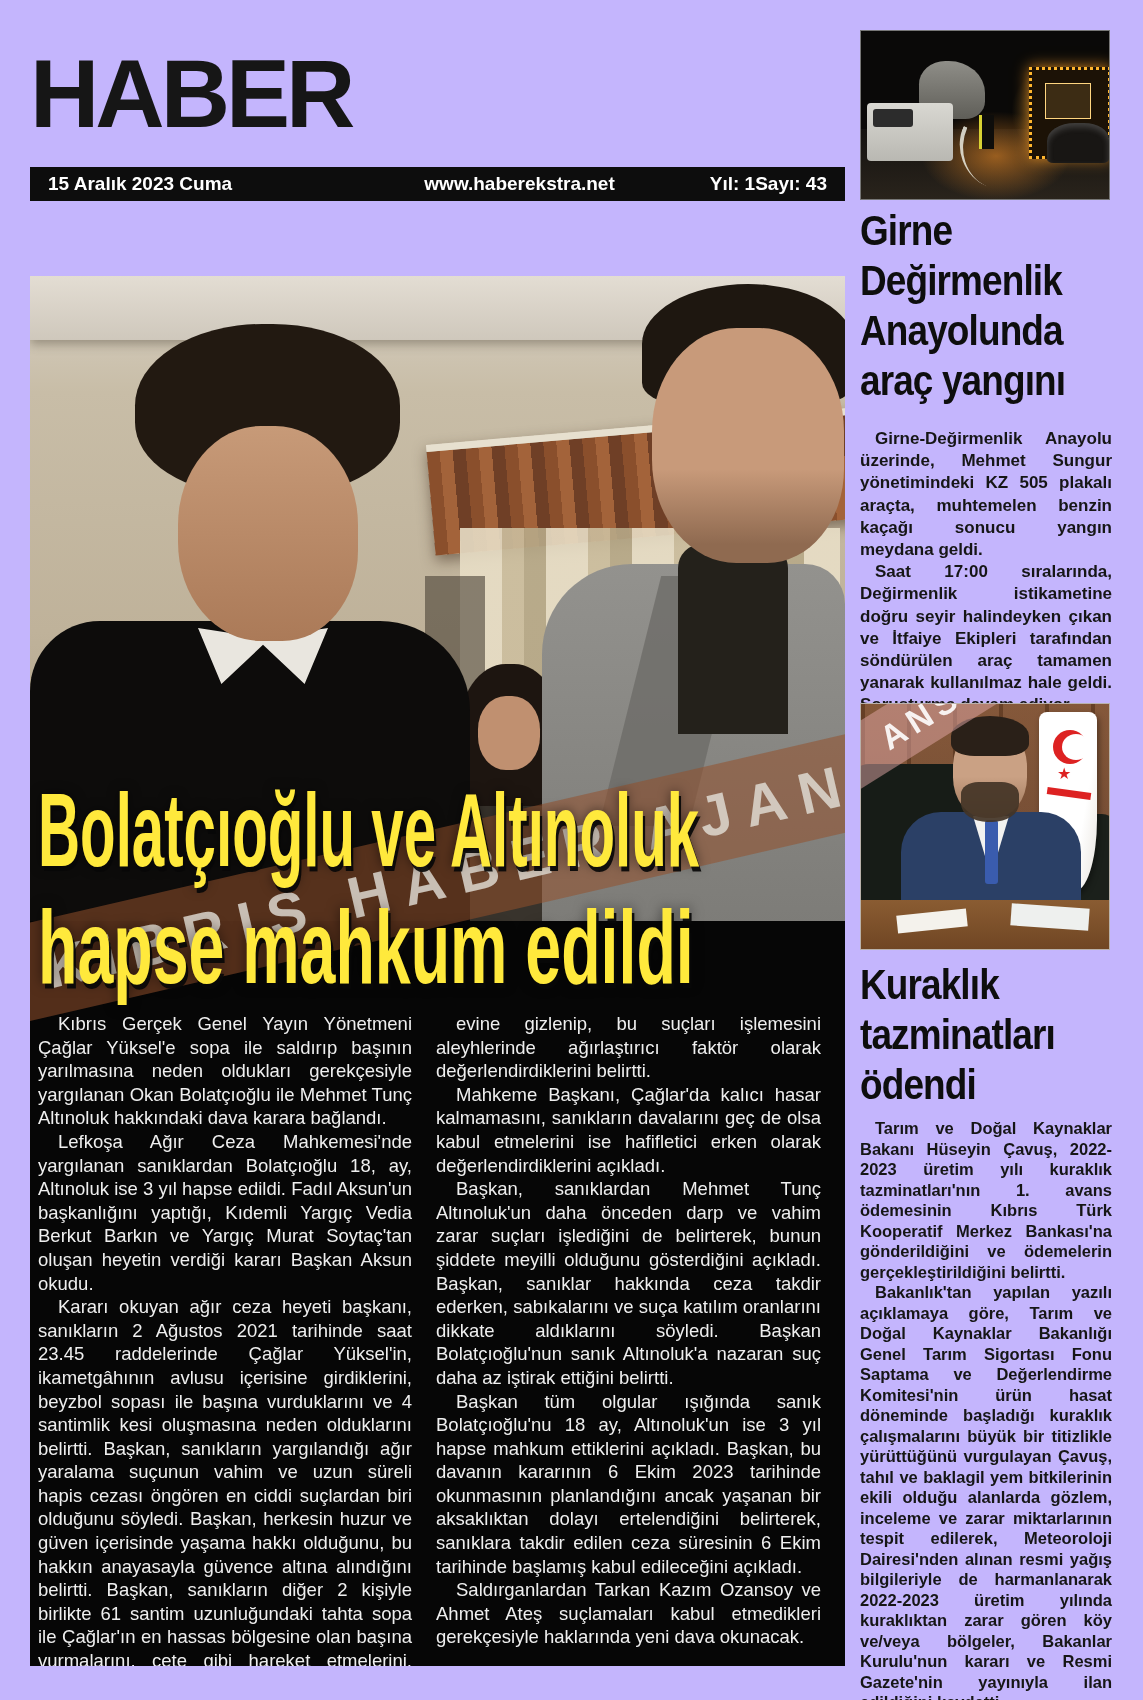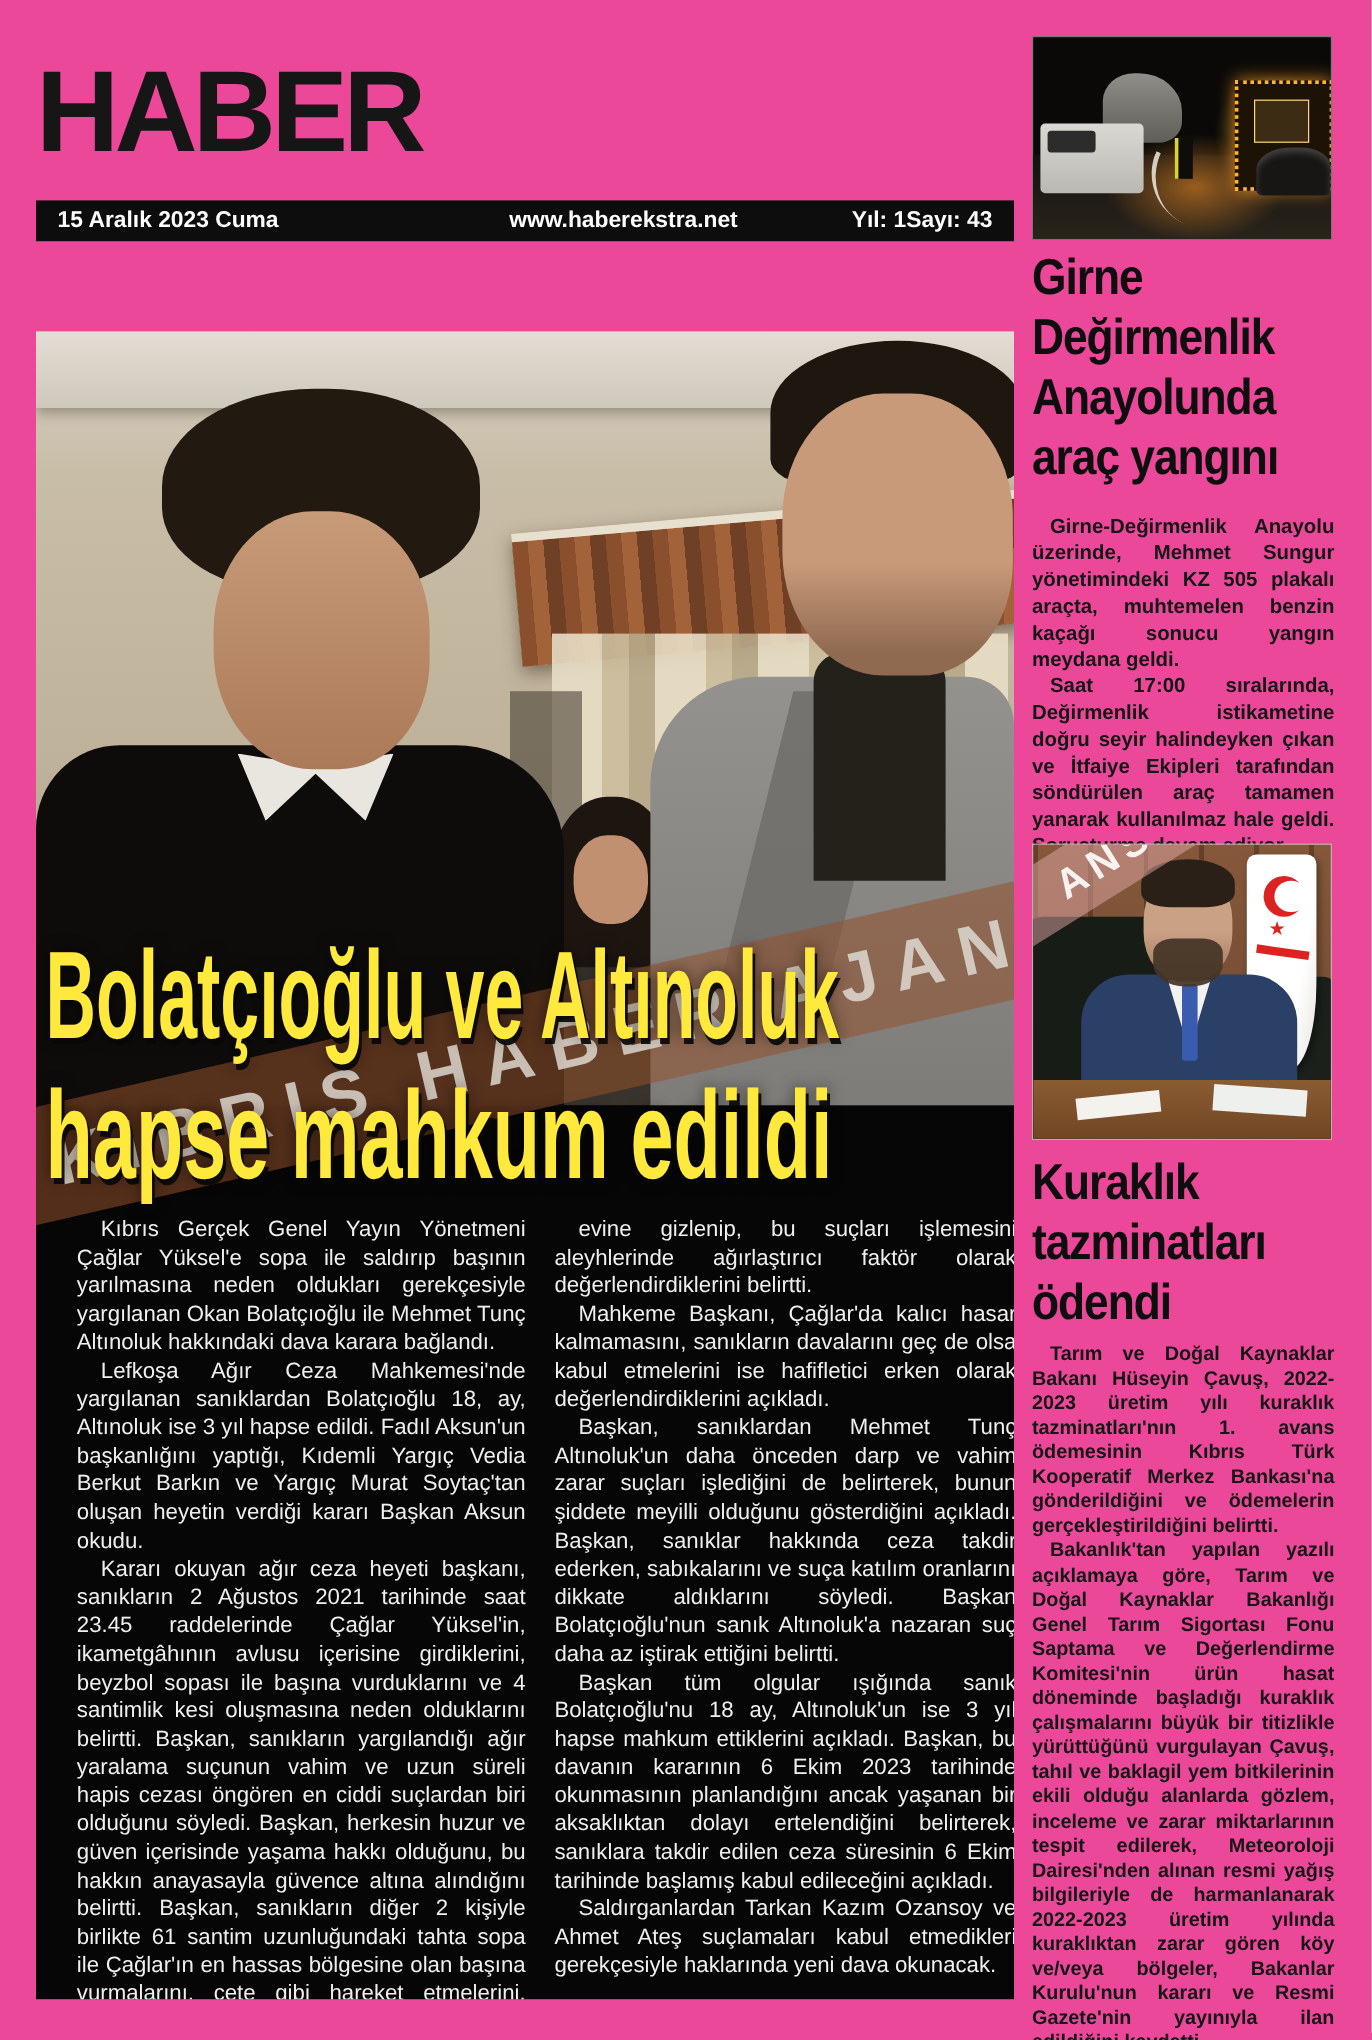--- a/index.html
+++ b/index.html
@@ -1,16 +1,16 @@
 <!DOCTYPE html>
 <html><head>
 <meta charset="utf-8">
 <style>
   html,body{margin:0;padding:0;background:#e8e8e8;}
-  .page{position:relative;width:1143px;height:1700px;background:#ec4899;overflow:hidden;
+  .page{position:relative;width:1143px;height:1700px;background:#c4b5fd;overflow:hidden;
         font-family:"Liberation Sans",sans-serif;margin:0 auto;}
   .abs{position:absolute;}
 
   
   .mast-haber{left:30px;top:28px;height:132px;line-height:132px;font-size:96px;font-weight:800;
               letter-spacing:-4px;color:#161616;}
   .mast-box{left:380px;top:32px;width:458px;height:128px;background:#e0242a;
             display:flex;align-items:center;justify-content:center;}
   .mast-ekstra{color:#ffffff;font-size:92px;font-weight:800;letter-spacing:0px;transform:scaleX(.97);}
 
@@ -55,21 +55,21 @@
   .wm-band{left:-45px;top:545px;width:980px;height:96px;background:rgba(148,80,44,.55);transform:rotate(-13deg);
            display:flex;align-items:center;justify-content:center;color:rgba(226,222,214,.82);
            font-size:58px;font-weight:700;letter-spacing:14px;white-space:nowrap;}
   .wm-kha{left:28px;top:488px;font-size:150px;font-weight:800;letter-spacing:10px;color:rgba(72,63,50,.85);}
 
   .headline-yellow{color:#ffe93c;font-weight:800;white-space:nowrap;transform-origin:left center;
                    text-shadow:4px 5px 0 rgba(8,8,8,.92),0 0 16px rgba(0,0,0,.55);}
   .hl1{left:8px;top:495px;font-size:104px;transform:scaleX(.56);}
   .hl2{left:8px;top:612px;font-size:104px;transform:scaleX(.62);}
 
-  .body-cols{left:0;top:736px;width:933px;display:flex;gap:24px;padding:0 34px;box-sizing:border-box;}
+  .body-cols{left:0;top:736px;width:933px;display:flex;gap:24px;padding:0 8px;box-sizing:border-box;}
   .body-cols .col{color:#efefef;font-size:18.5px;line-height:23.6px;text-align:justify;}
   .col1{width:374px;}
   .col2{width:385px;}
   .body-cols p{margin:0;text-indent:20px;}
 
   
   .fire-photo{left:860px;top:30px;width:250px;height:170px;background:#0a0908;overflow:hidden;border:1px solid #777;box-sizing:border-box;}
   .fp-road{left:0;top:98px;width:250px;height:72px;background:linear-gradient(180deg,#141210,#2a241c);}
   .fp-glow1{left:60px;top:80px;width:150px;height:90px;background:radial-gradient(ellipse at center,rgba(255,150,40,.55),rgba(0,0,0,0) 70%);}
   .fp-glow2{left:150px;top:30px;width:110px;height:100px;background:radial-gradient(ellipse at center,rgba(255,190,70,.5),rgba(0,0,0,0) 70%);}

